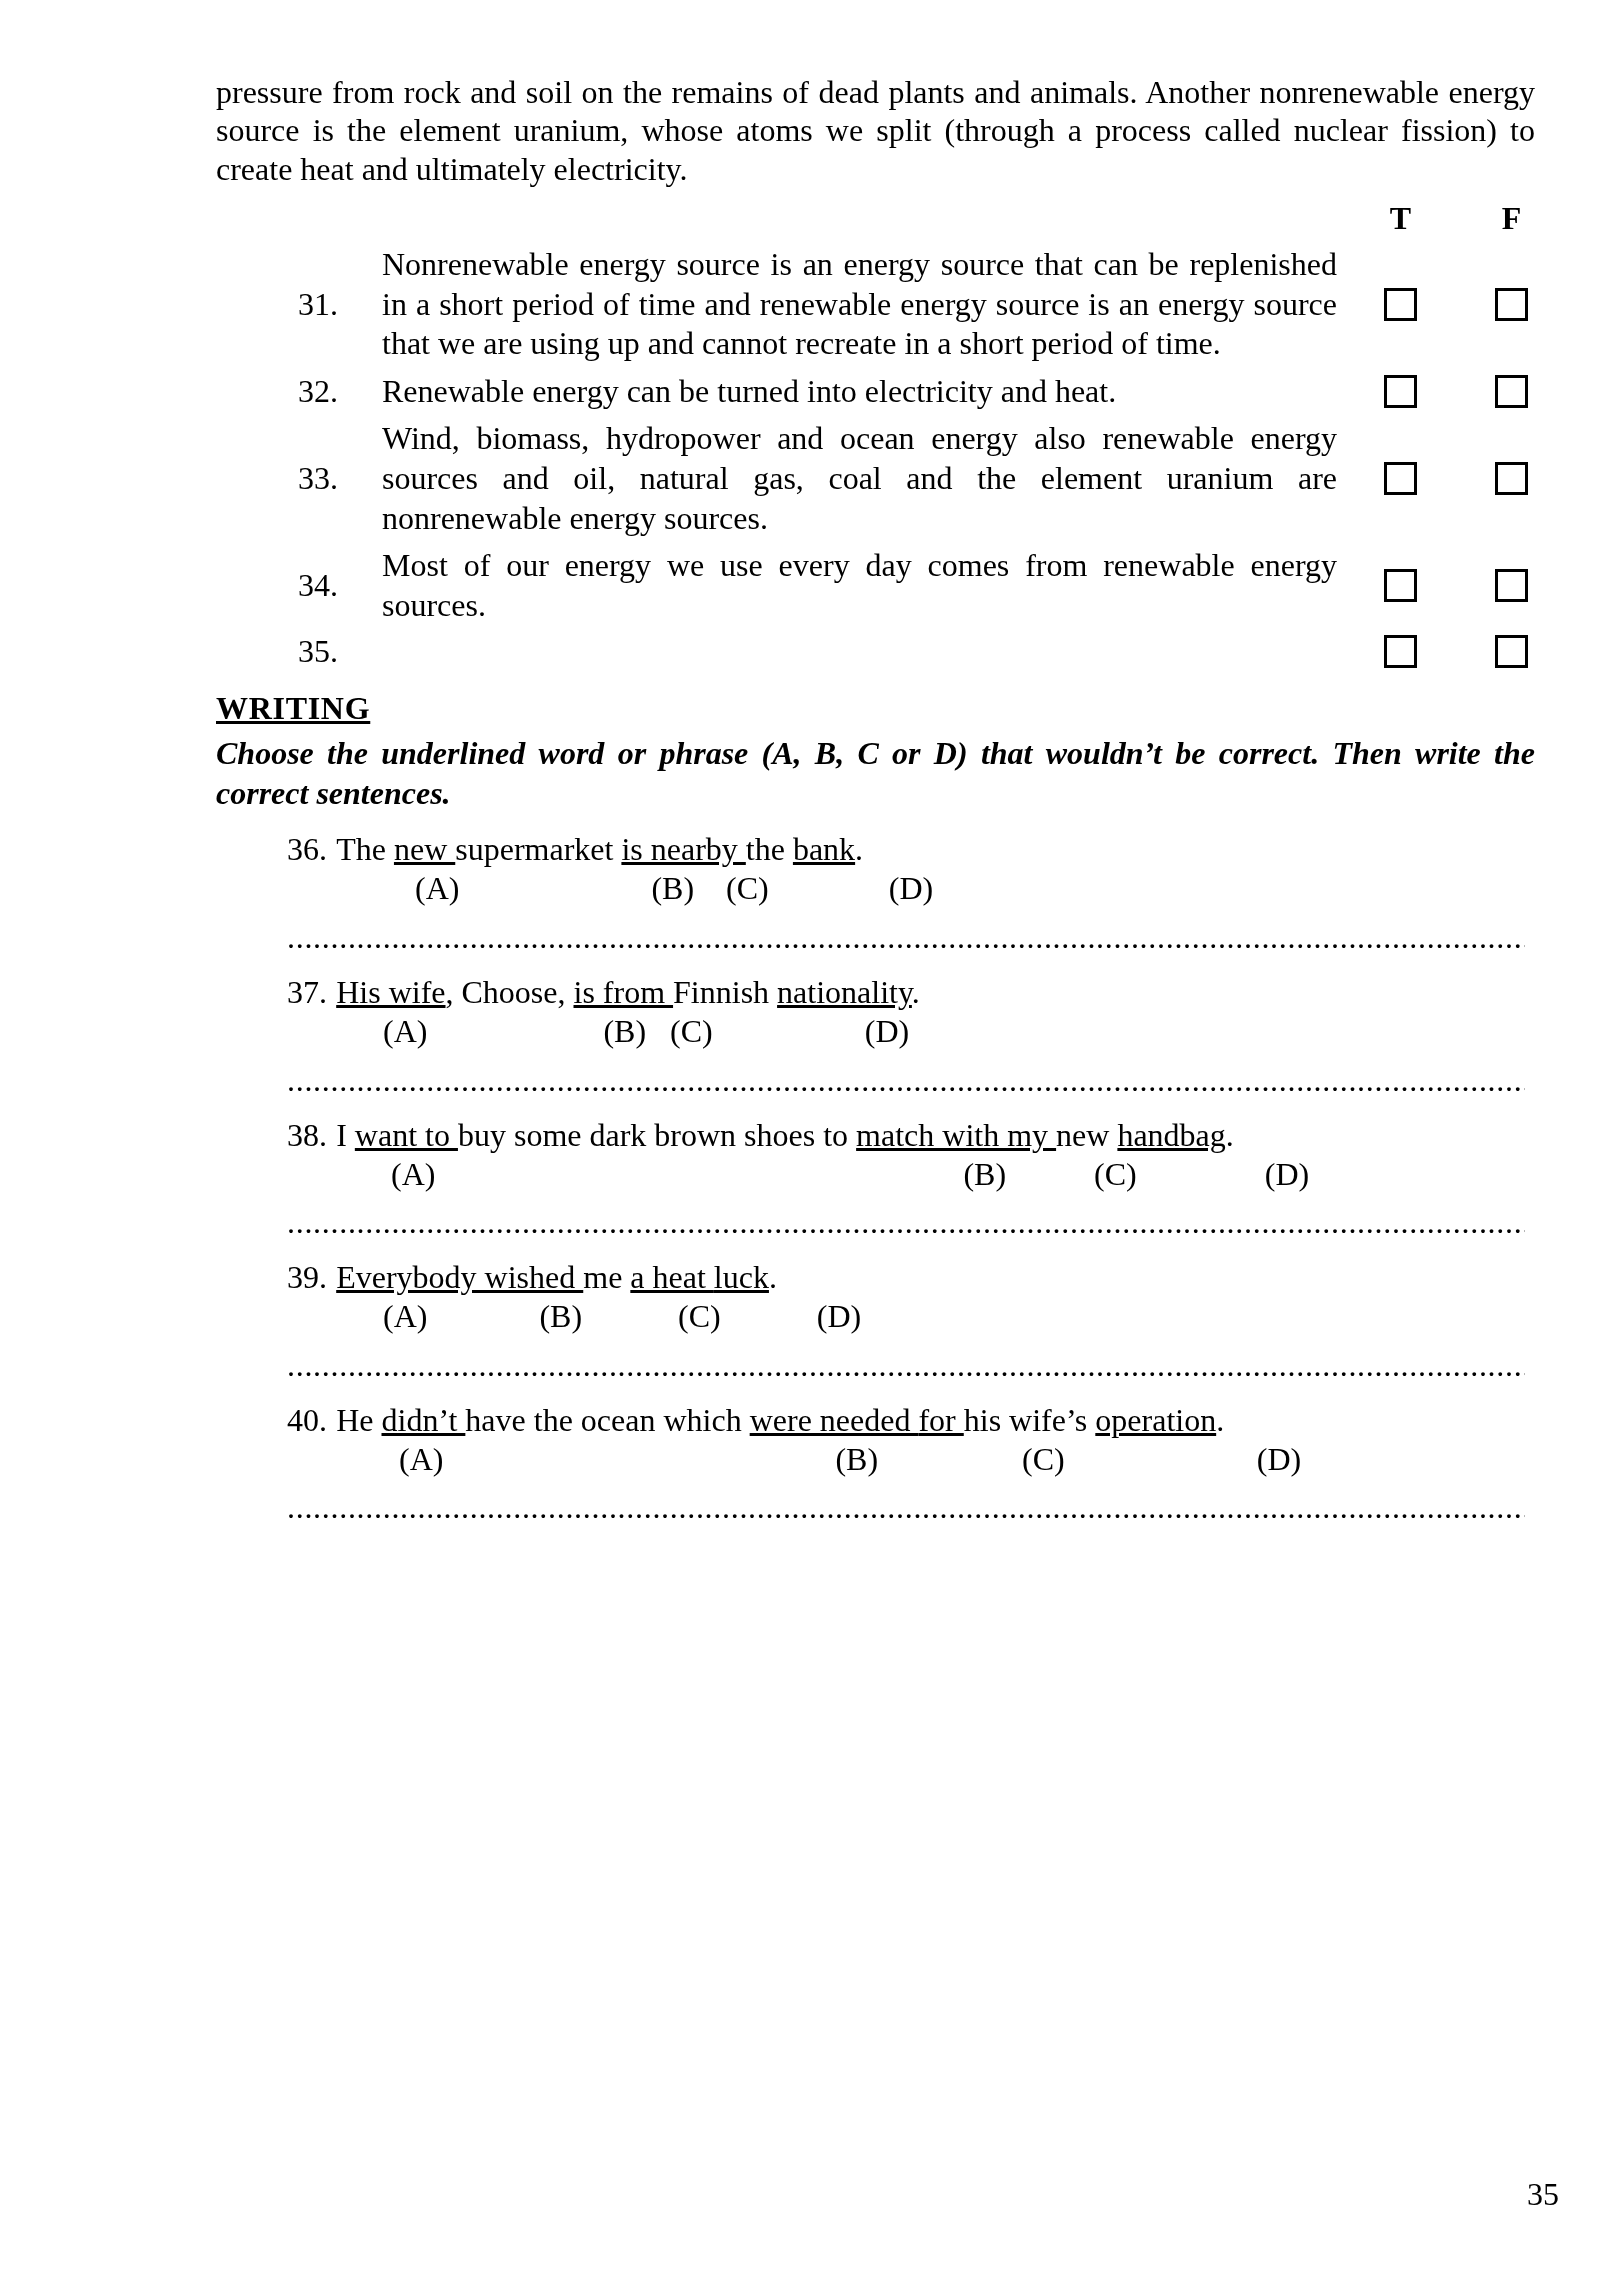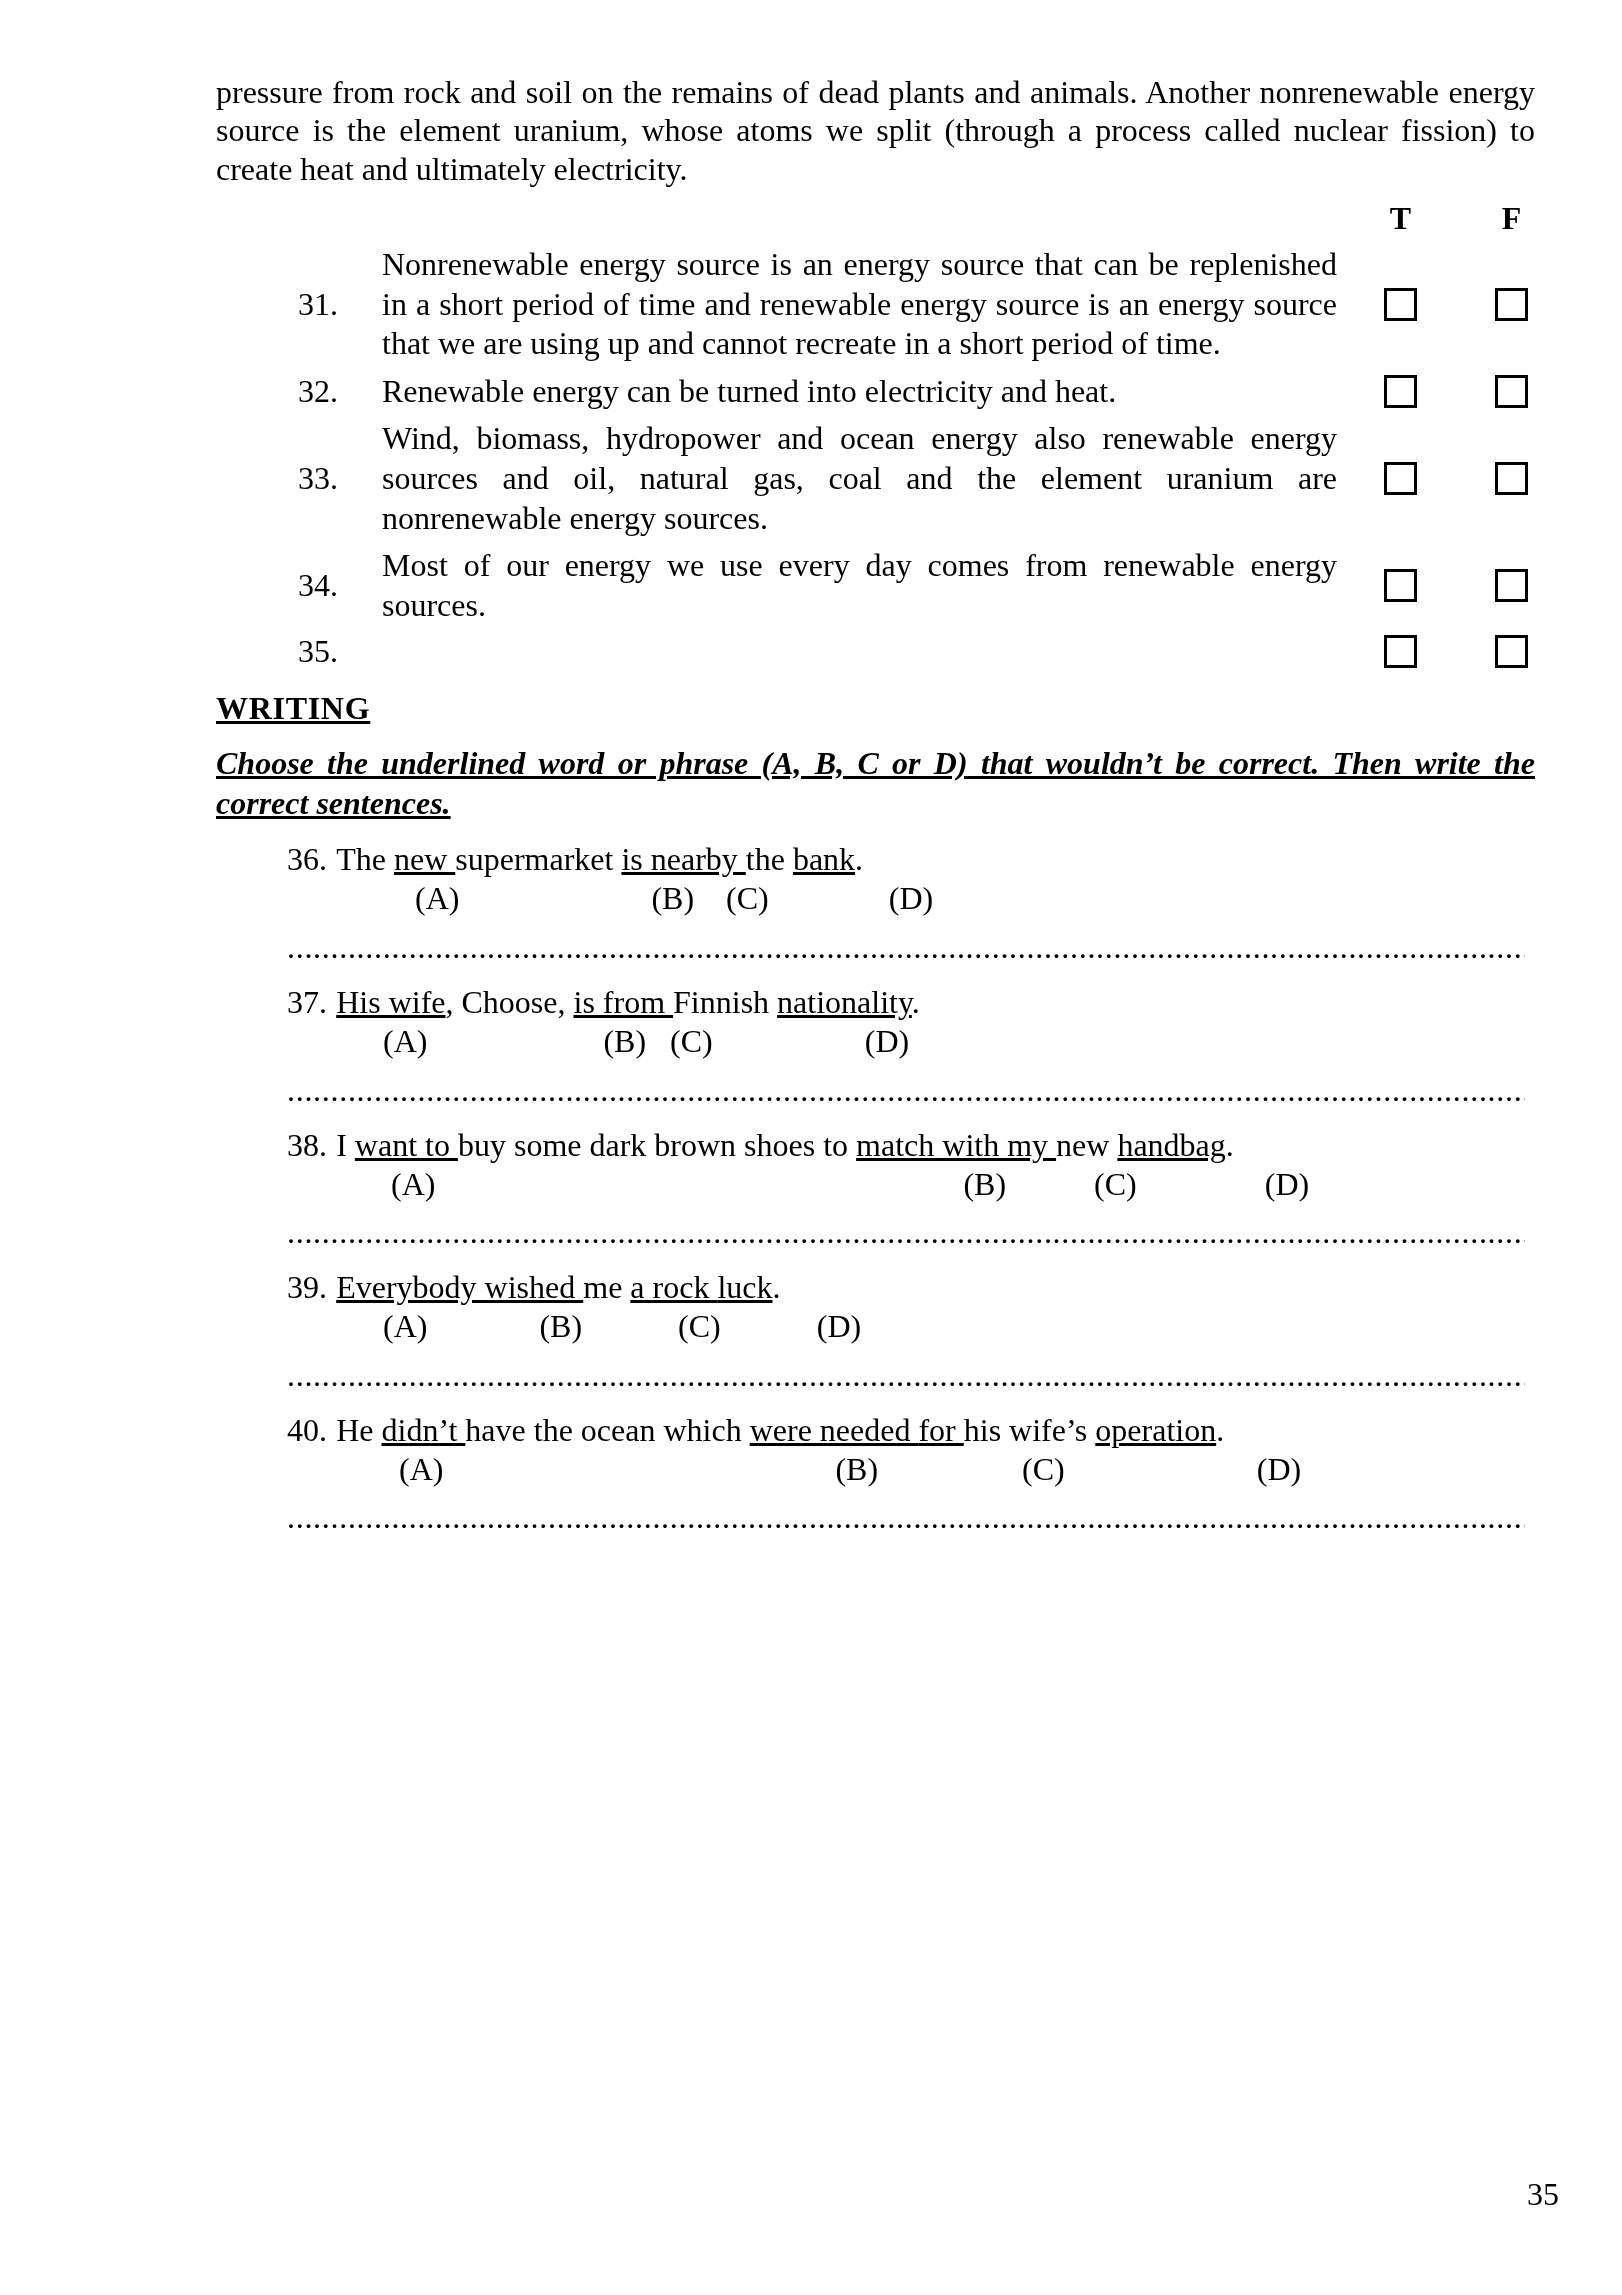--- a/index.html
+++ b/index.html
@@ -48,22 +48,21 @@
     font-weight: bold;
     text-decoration: underline;
     letter-spacing: 0.7px;
   }
   .writing-instr {
     width: 1319px;
     font-weight: bold;
     font-style: italic;
     text-align: justify;
     line-height: 1.24;
-    margin-top: 17px;
-    text-decoration: underline;
+    margin-top: 7px;
   }
   .w-item { margin-left: 71px; margin-top: 17px; }
   .w-sentence { line-height: 1.22; }
   .w-num { margin-right: 9.2px; }
   .u { text-decoration: underline; }
   .w-letters { white-space: pre; line-height: 1.22; }
   .w-dots {
     margin-top: 10.5px;
     width: 1238px;
     overflow: hidden;
@@ -180,21 +179,21 @@
   <div class="w-item">
     <div class="w-sentence">
       <span class="w-num">38.</span><span><span>I </span><span class="u">want to </span><span>buy some dark brown shoes to </span><span class="u">match with my </span><span>new </span><span class="u">handbag</span><span>.</span></span>
     </div>
     <div class="w-letters">             (A)                                                                  (B)           (C)                (D)</div>
     <div class="w-dots">............................................................................................................................................................................................................................</div>
   </div>
 
   <div class="w-item">
     <div class="w-sentence">
-      <span class="w-num">39.</span><span><span class="u">Everybody wished </span><span>me </span><span class="u">a rock </span><span class="u">luck</span><span>.</span></span>
+      <span class="w-num">39.</span><span><span class="u">Everybody wished </span><span>me </span><span class="u">a heat </span><span class="u">luck</span><span>.</span></span>
     </div>
     <div class="w-letters">            (A)              (B)            (C)            (D)</div>
     <div class="w-dots">............................................................................................................................................................................................................................</div>
   </div>
 
   <div class="w-item">
     <div class="w-sentence">
       <span class="w-num">40.</span><span><span>He </span><span class="u">didn’t </span><span>have the ocean which </span><span class="u">were needed </span><span class="u">for </span><span>his wife’s </span><span class="u">operation</span><span>.</span></span>
     </div>
     <div class="w-letters">              (A)                                                 (B)                  (C)                        (D)</div>

